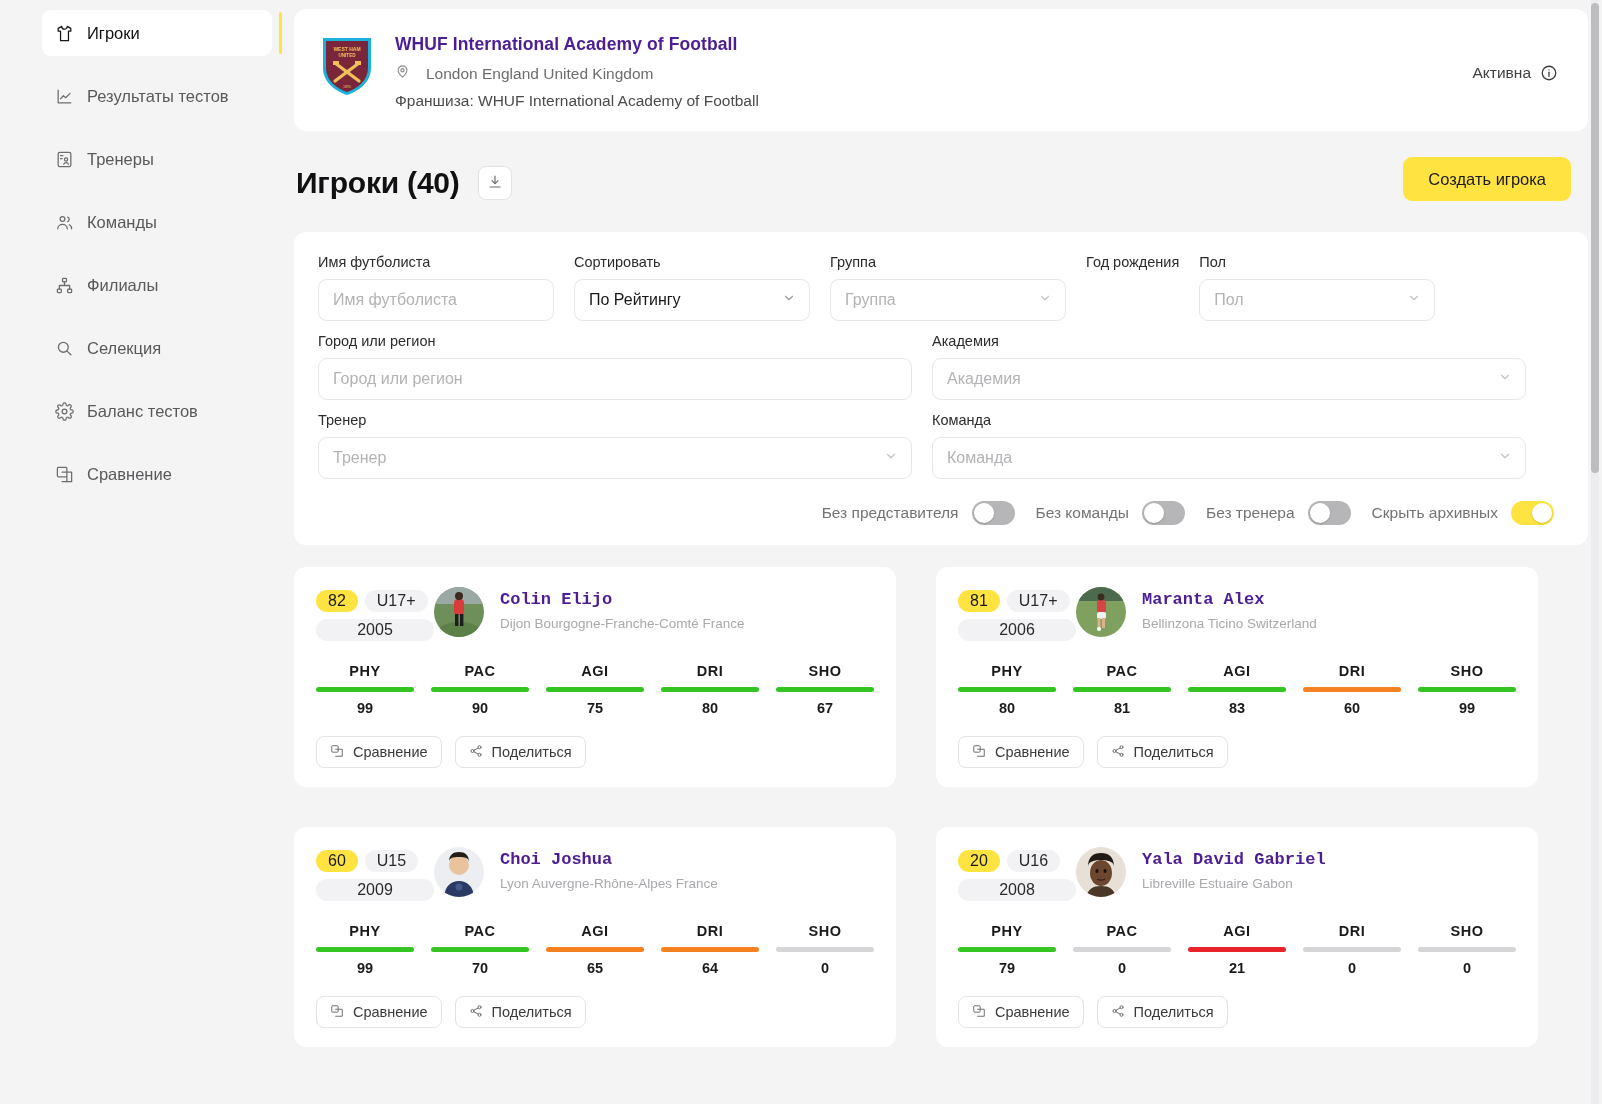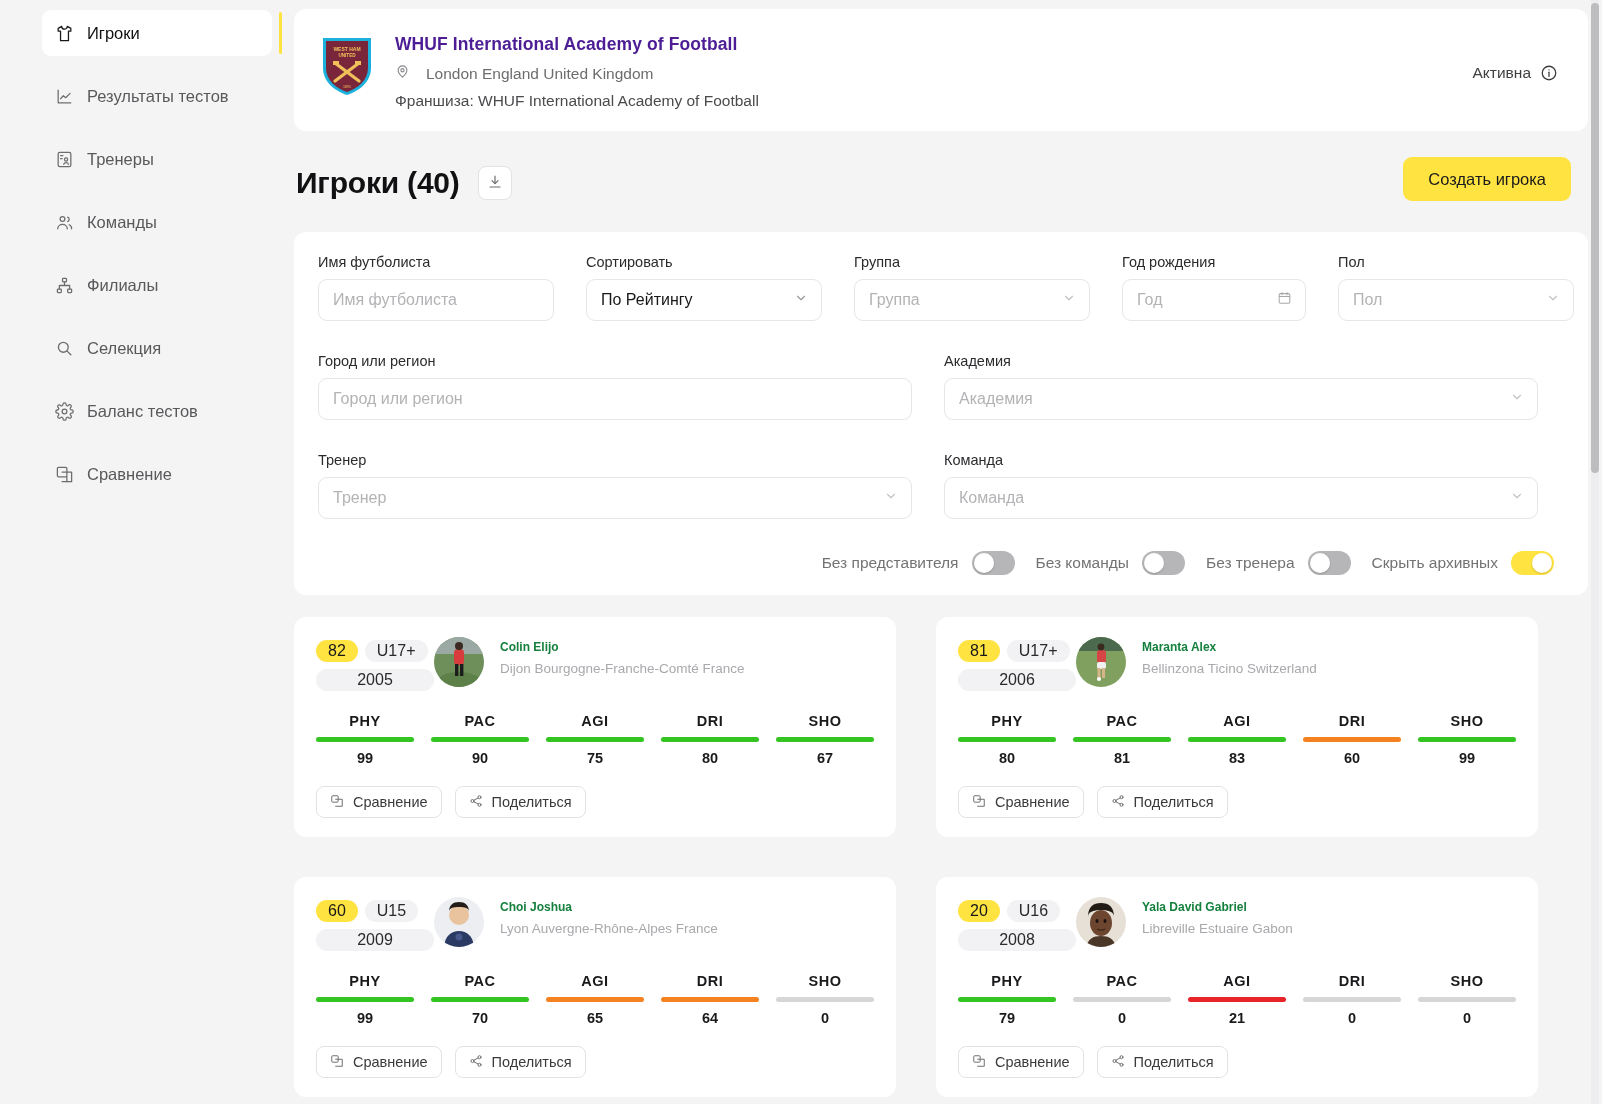--- a/index.html
+++ b/index.html
@@ -78,21 +78,21 @@
   }
   .create-btn {
     position: absolute; right: 0; top: -2px;
     background: #ffe340; border: none; border-radius: 9px;
     height: 44px; padding: 0 25px;
     font-family: inherit; font-size: 16.5px; color: #1a1a1c; cursor: pointer;
   }
 
   
   .filters { padding: 22px 24px 20px 24px; margin-bottom: 22px; }
-  .frow { display: flex; gap: 32px; margin-bottom: 32px; }
+  .frow { display: flex; gap: 20px; margin-bottom: 12px; }
   .fgroup { display: flex; flex-direction: column; }
   .flabel { font-size: 14.5px; color: #2b2b2e; margin-bottom: 9px; }
   .fctl {
     height: 42px; border: 1px solid #e6e6e8; border-radius: 9px;
     background: #fff; display: flex; align-items: center;
     padding: 0 14px; font-size: 16px; position: relative; cursor: text;
   }
   .fctl.sel { cursor: pointer; }
   .fctl .ph { color: #b3b3b6; }
   .fctl .val { color: #18181a; }
@@ -143,21 +143,21 @@
   }
   .byear {
     background: #f2f2f4; border-radius: 11px; margin-top: 7px;
     padding: 2px 12px; font-size: 16px; color: #2a2a2d;
     text-align: center; display: block;
   }
   .avatar {
     width: 50px; height: 50px; border-radius: 50%;
     flex: 0 0 50px; margin: 0 16px 0 0; overflow: hidden; position: relative;
   }
-  .pname { font-size: 12px; font-weight: 700; color: #15803d; padding-top: 3px; }
+  .pname { font-size: 17px; font-weight: 700; color: #4c1d95; padding-top: 3px; font-family: Liberation Mono, monospace; }
   .ploc { font-size: 13.5px; color: #a9a9ad; margin-top: 7px; }
 
   .stats { display: flex; margin-top: 22px; gap: 17px; }
   .stat { flex: 1; text-align: center; }
   .stat .k { font-size: 14.5px; font-weight: 700; color: #1a1a1c; letter-spacing: .5px; }
   .stat .bar { height: 5px; border-radius: 3px; margin: 8px 0 8px 0; background: #d6d6d8; }
   .stat .v { font-size: 14.5px; font-weight: 700; color: #1a1a1c; }
 
   .pacts { display: flex; gap: 13px; margin-top: 20px; }
   .pbtn {
@@ -355,29 +355,20 @@
             <span class="caret">
               <svg width="14" height="14" viewBox="0 0 24 24" fill="none" stroke="#c2c2c5" stroke-width="2" stroke-linecap="round" stroke-linejoin="round">
                   <path d="m6 9 6 6 6-6"></path>
                 </svg>
             </span>
           </div>
         </div>
 
         <div class="fgroup">
           <div class="flabel">Год рождения</div>
-          <div class="fctl w-year">
-            <span class="ph">Год</span>
-            <span class="cal">
-              <svg width="15" height="15" viewBox="0 0 24 24" fill="none" stroke="#a9a9ac" stroke-width="1.7" stroke-linecap="round">
-                  <rect x="3.5" y="5" width="17" height="15.5" rx="2"></rect>
-                  <path d="M3.5 9.5h17M8 3.2v3.6M16 3.2v3.6"></path>
-                </svg>
-            </span>
-          </div>
         </div>
 
         <div class="fgroup">
           <div class="flabel">Пол</div>
           <div class="fctl sel w-sex">
             <span class="ph">Пол</span>
             <span class="caret">
               <svg width="14" height="14" viewBox="0 0 24 24" fill="none" stroke="#c2c2c5" stroke-width="2" stroke-linecap="round" stroke-linejoin="round">
                   <path d="m6 9 6 6 6-6"></path>
                 </svg>

